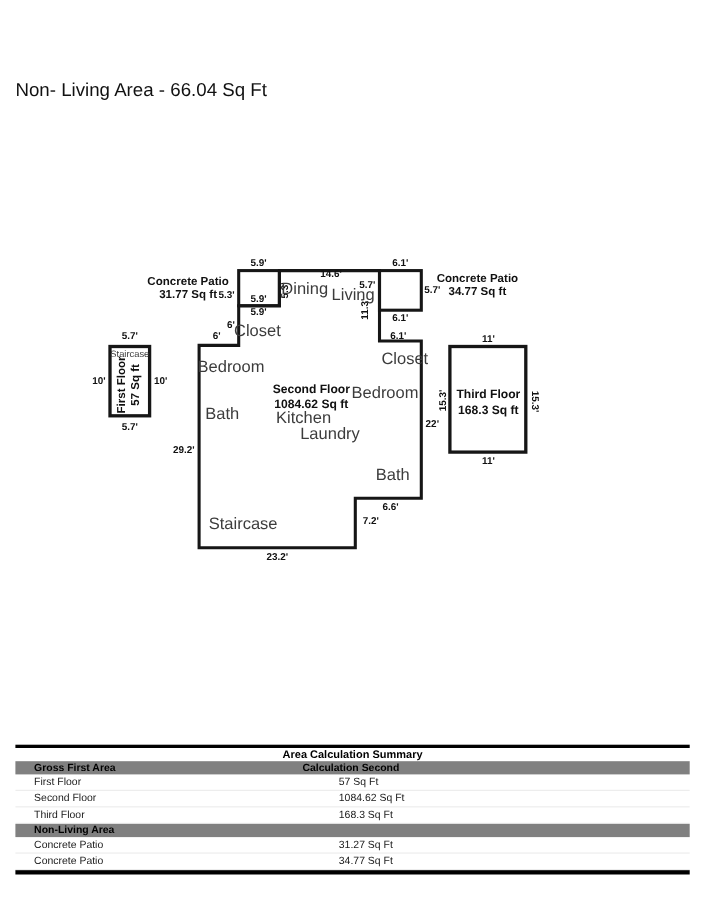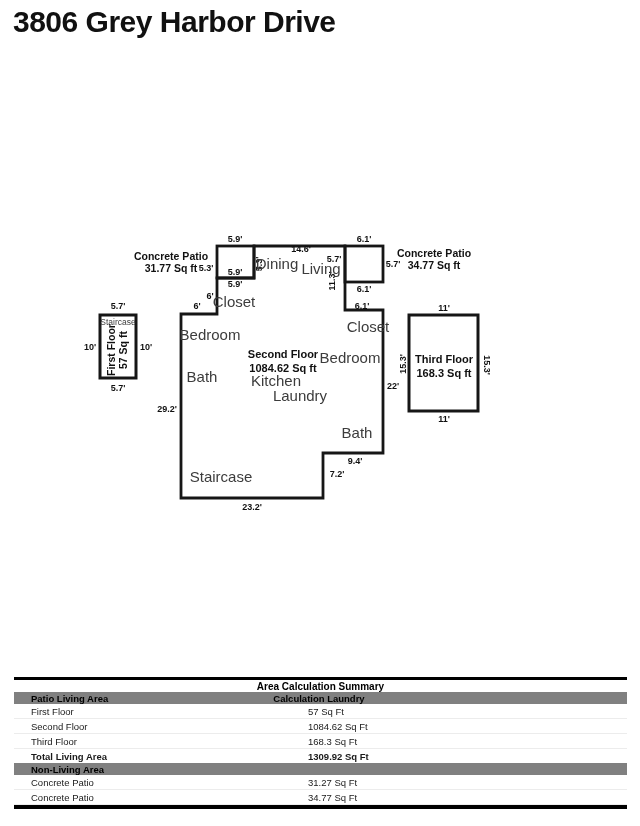--- a/index.html
+++ b/index.html
@@ -40,21 +40,21 @@
   
   .watermark{position:absolute;left:2px;top:774px;font-family:"Liberation Serif",serif;
              font-size:30px;letter-spacing:3px;color:rgba(255,255,255,0.85);
              -webkit-text-stroke:1.3px #222;z-index:5;}
 </style>
 </head>
 <body>
 
 <div class="page">
 
-  <div class="hdr-title">3806 Grey Harbor Drive</div>
+  <div class="hdr-sub s2">Non- Living Area - 66.04 Sq Ft</div>
 
   <svg class="plan-svg" width="640" height="826" viewBox="0 0 640 826">
     <polygon points="254,246 345,246 345,310 383,310 383,453 323,453 323,498 181,498 181,314 217,314 217,278 254,278" fill="none" stroke="#161616" stroke-width="2.8"></polygon>
     <rect x="217" y="246" width="37" height="32" fill="none" stroke="#161616" stroke-width="2.8"></rect>
     <rect x="345" y="246" width="38" height="36" fill="none" stroke="#161616" stroke-width="2.8"></rect>
     <rect x="100" y="315" width="36" height="63" fill="none" stroke="#161616" stroke-width="3"></rect>
     <rect x="409" y="315" width="69" height="96" fill="none" stroke="#161616" stroke-width="3"></rect>
   </svg>
 
   <div class="lbl dim" style="left:235px;top:239px">5.9'</div>
@@ -92,21 +92,21 @@
   <div class="lbl room" style="left:221px;top:476px">Staircase</div>
   <div class="lbl big" style="left:283px;top:361px">
     <span style="display:block">Second Floor</span>
     <span style="display:block">1084.62 Sq ft</span>
   </div>
 
   <div class="lbl dim" style="left:210px;top:296px">6'</div>
   <div class="lbl dim" style="left:197px;top:306px">6'</div>
   <div class="lbl dim" style="left:167px;top:409px">29.2'</div>
   <div class="lbl dim" style="left:393px;top:386px">22'</div>
-  <div class="lbl dim" style="left:355px;top:461px">9.4'</div>
+  <div class="lbl dim" style="left:355px;top:461px">6.6'</div>
   <div class="lbl dim" style="left:337px;top:474px">7.2'</div>
   <div class="lbl dim" style="left:252px;top:507px">23.2'</div>
 
   <div class="lbl dim" style="left:118px;top:306px">5.7'</div>
   <div class="lbl small" style="left:118px;top:322px">Staircase</div>
   <div class="lbl ff-rot rot-ccw" style="left:117px;top:350px">
     <span style="display:block">First Floor</span>
     <span style="display:block">57 Sq ft</span>
   </div>
   <div class="lbl dim" style="left:90px;top:347px">10'</div>
@@ -119,38 +119,34 @@
     <span style="display:block">168.3 Sq ft</span>
   </div>
   <div class="lbl dim rot-ccw" style="left:403px;top:364px">15.3'</div>
   <div class="lbl dim rot-cw" style="left:486px;top:365px">15.3'</div>
   <div class="lbl dim" style="left:444px;top:419px">11'</div>
 
   <div class="tbl">
     <div class="t-topborder"></div>
     <div class="t-title">Area Calculation Summary</div>
     <div class="t-gray">
-      <span class="c1">Patio Living Area</span>
-      <span class="c2">Calculation Laundry</span>
+      <span class="c1">Gross First Area</span>
+      <span class="c2">Calculation Second</span>
     </div>
     <div class="t-row">
       <span class="c1">First Floor</span>
       <span class="c2">57 Sq Ft</span>
     </div>
     <div class="t-row">
       <span class="c1">Second Floor</span>
       <span class="c2">1084.62 Sq Ft</span>
     </div>
     <div class="t-row">
       <span class="c1">Third Floor</span>
       <span class="c2">168.3 Sq Ft</span>
-    </div>
-    <div class="t-row total">
-      <span class="c1">Total Living Area</span>
-      <span class="c2">1309.92 Sq Ft</span>
     </div>
     <div class="t-gray">
       <span class="c1">Non-Living Area</span>
     </div>
     <div class="t-row">
       <span class="c1">Concrete Patio</span>
       <span class="c2">31.27 Sq Ft</span>
     </div>
     <div class="t-row">
       <span class="c1">Concrete Patio</span>

